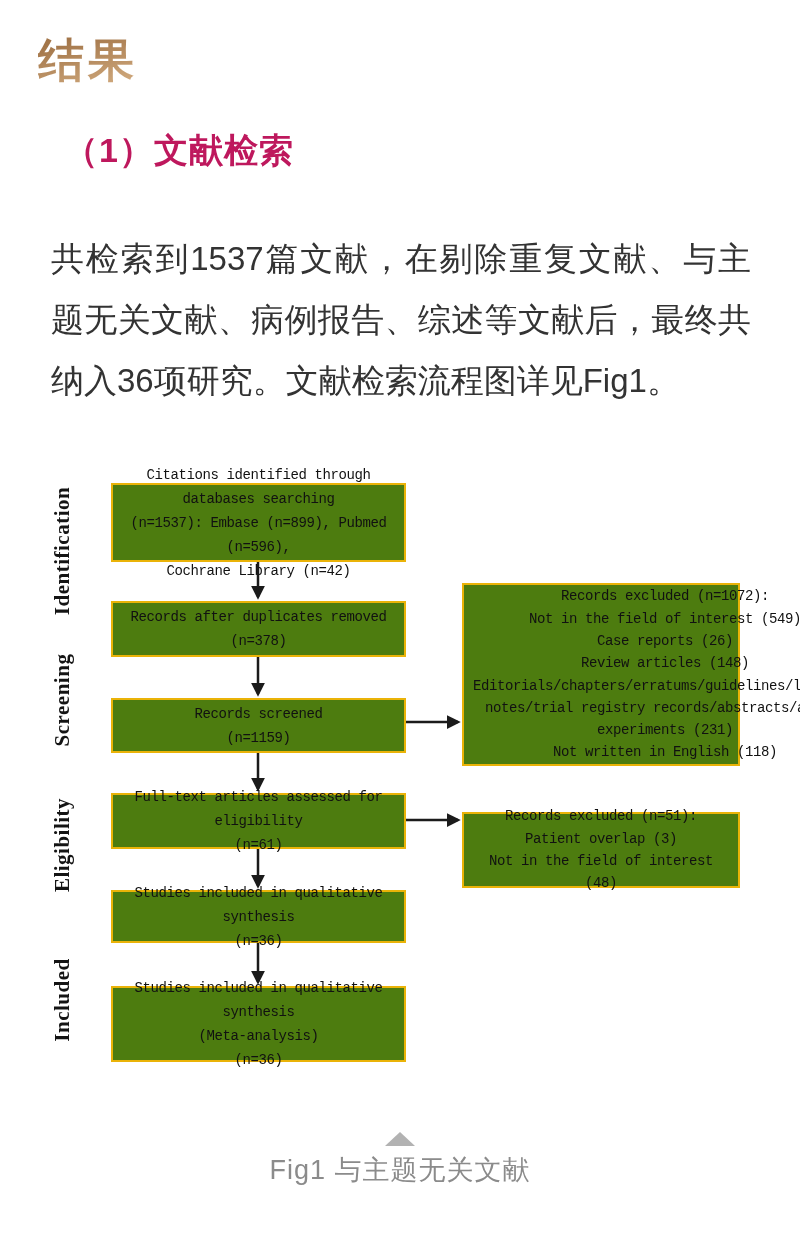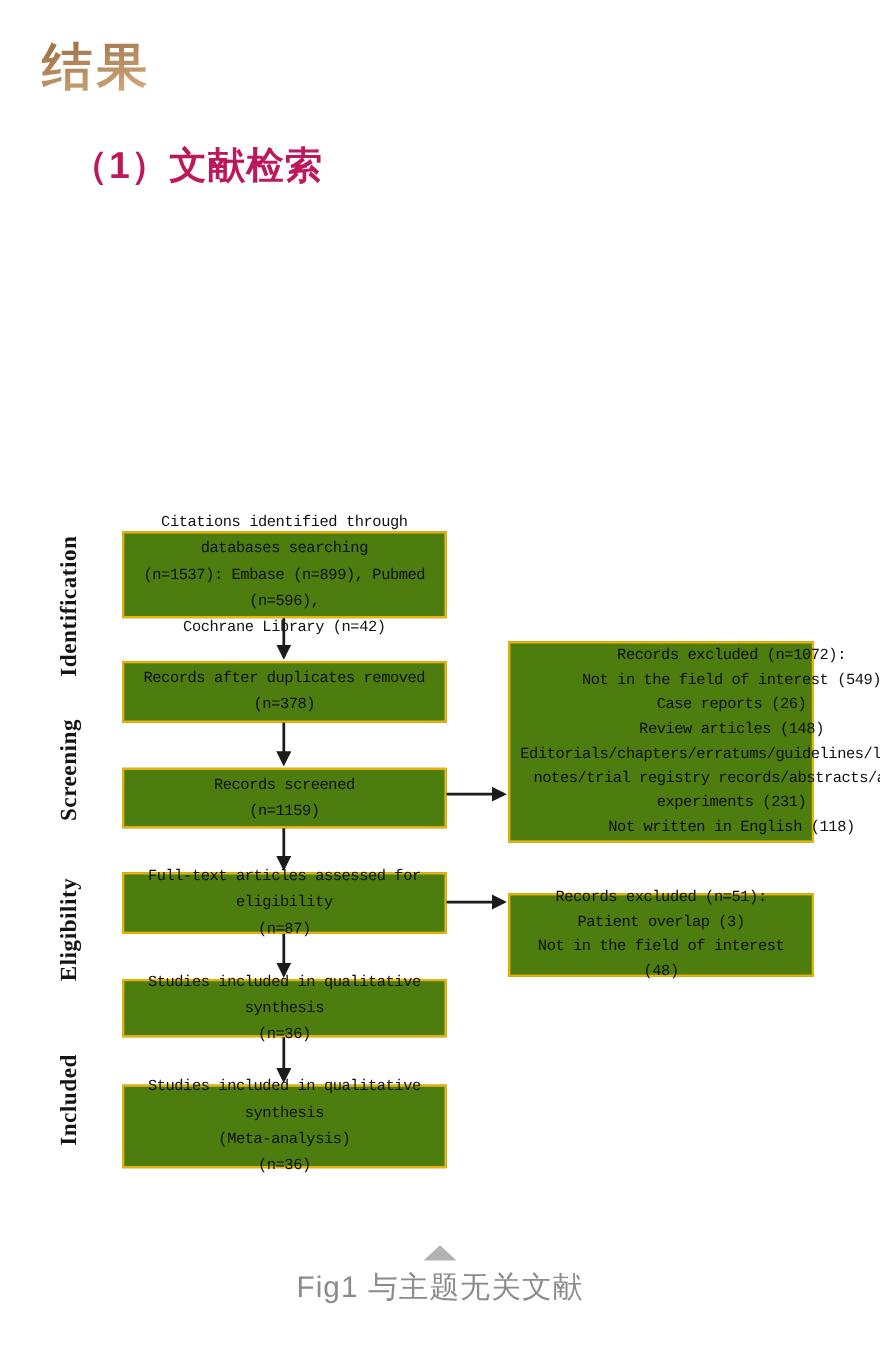--- a/index.html
+++ b/index.html
@@ -124,37 +124,38 @@
 </style>
 </head>
 <body>
 
 <div class="page">
 
   <h1 class="results-heading">结果</h1>
 
   <h2 class="section-heading">（1）文献检索</h2>
 
+  <p class="body-paragraph">共检索到1537篇文献，在剔除重复文献、与主题无关文献、病例报告、综述等文献后，最终共纳入36项研究。文献检索流程图详见Fig1。</p>
 
   <div class="flowchart">
 
     <div class="stage stage-identification">Identification</div>
     <div class="stage stage-screening">Screening</div>
     <div class="stage stage-eligibility">Eligibility</div>
     <div class="stage stage-included">Included</div>
 
     <div class="flow-box main-box b1">Citations identified through databases searching
 (n=1537): Embase (n=899), Pubmed (n=596),
 Cochrane Library (n=42)</div>
     <div class="flow-box main-box b2">Records after duplicates removed
 (n=378)</div>
     <div class="flow-box main-box b3">Records screened
 (n=1159)</div>
     <div class="flow-box main-box b4">Full-text articles assessed for eligibility
-(n=87)</div>
+(n=61)</div>
     <div class="flow-box main-box b5">Studies included in qualitative synthesis
 (n=36)</div>
     <div class="flow-box main-box b6">Studies included in qualitative synthesis
 (Meta-analysis)
 (n=36)</div>
 
     <div class="flow-box side-box r1">Records excluded (n=1072):
 Not in the field of interest (549)
 Case reports (26)
 Review articles (148)

